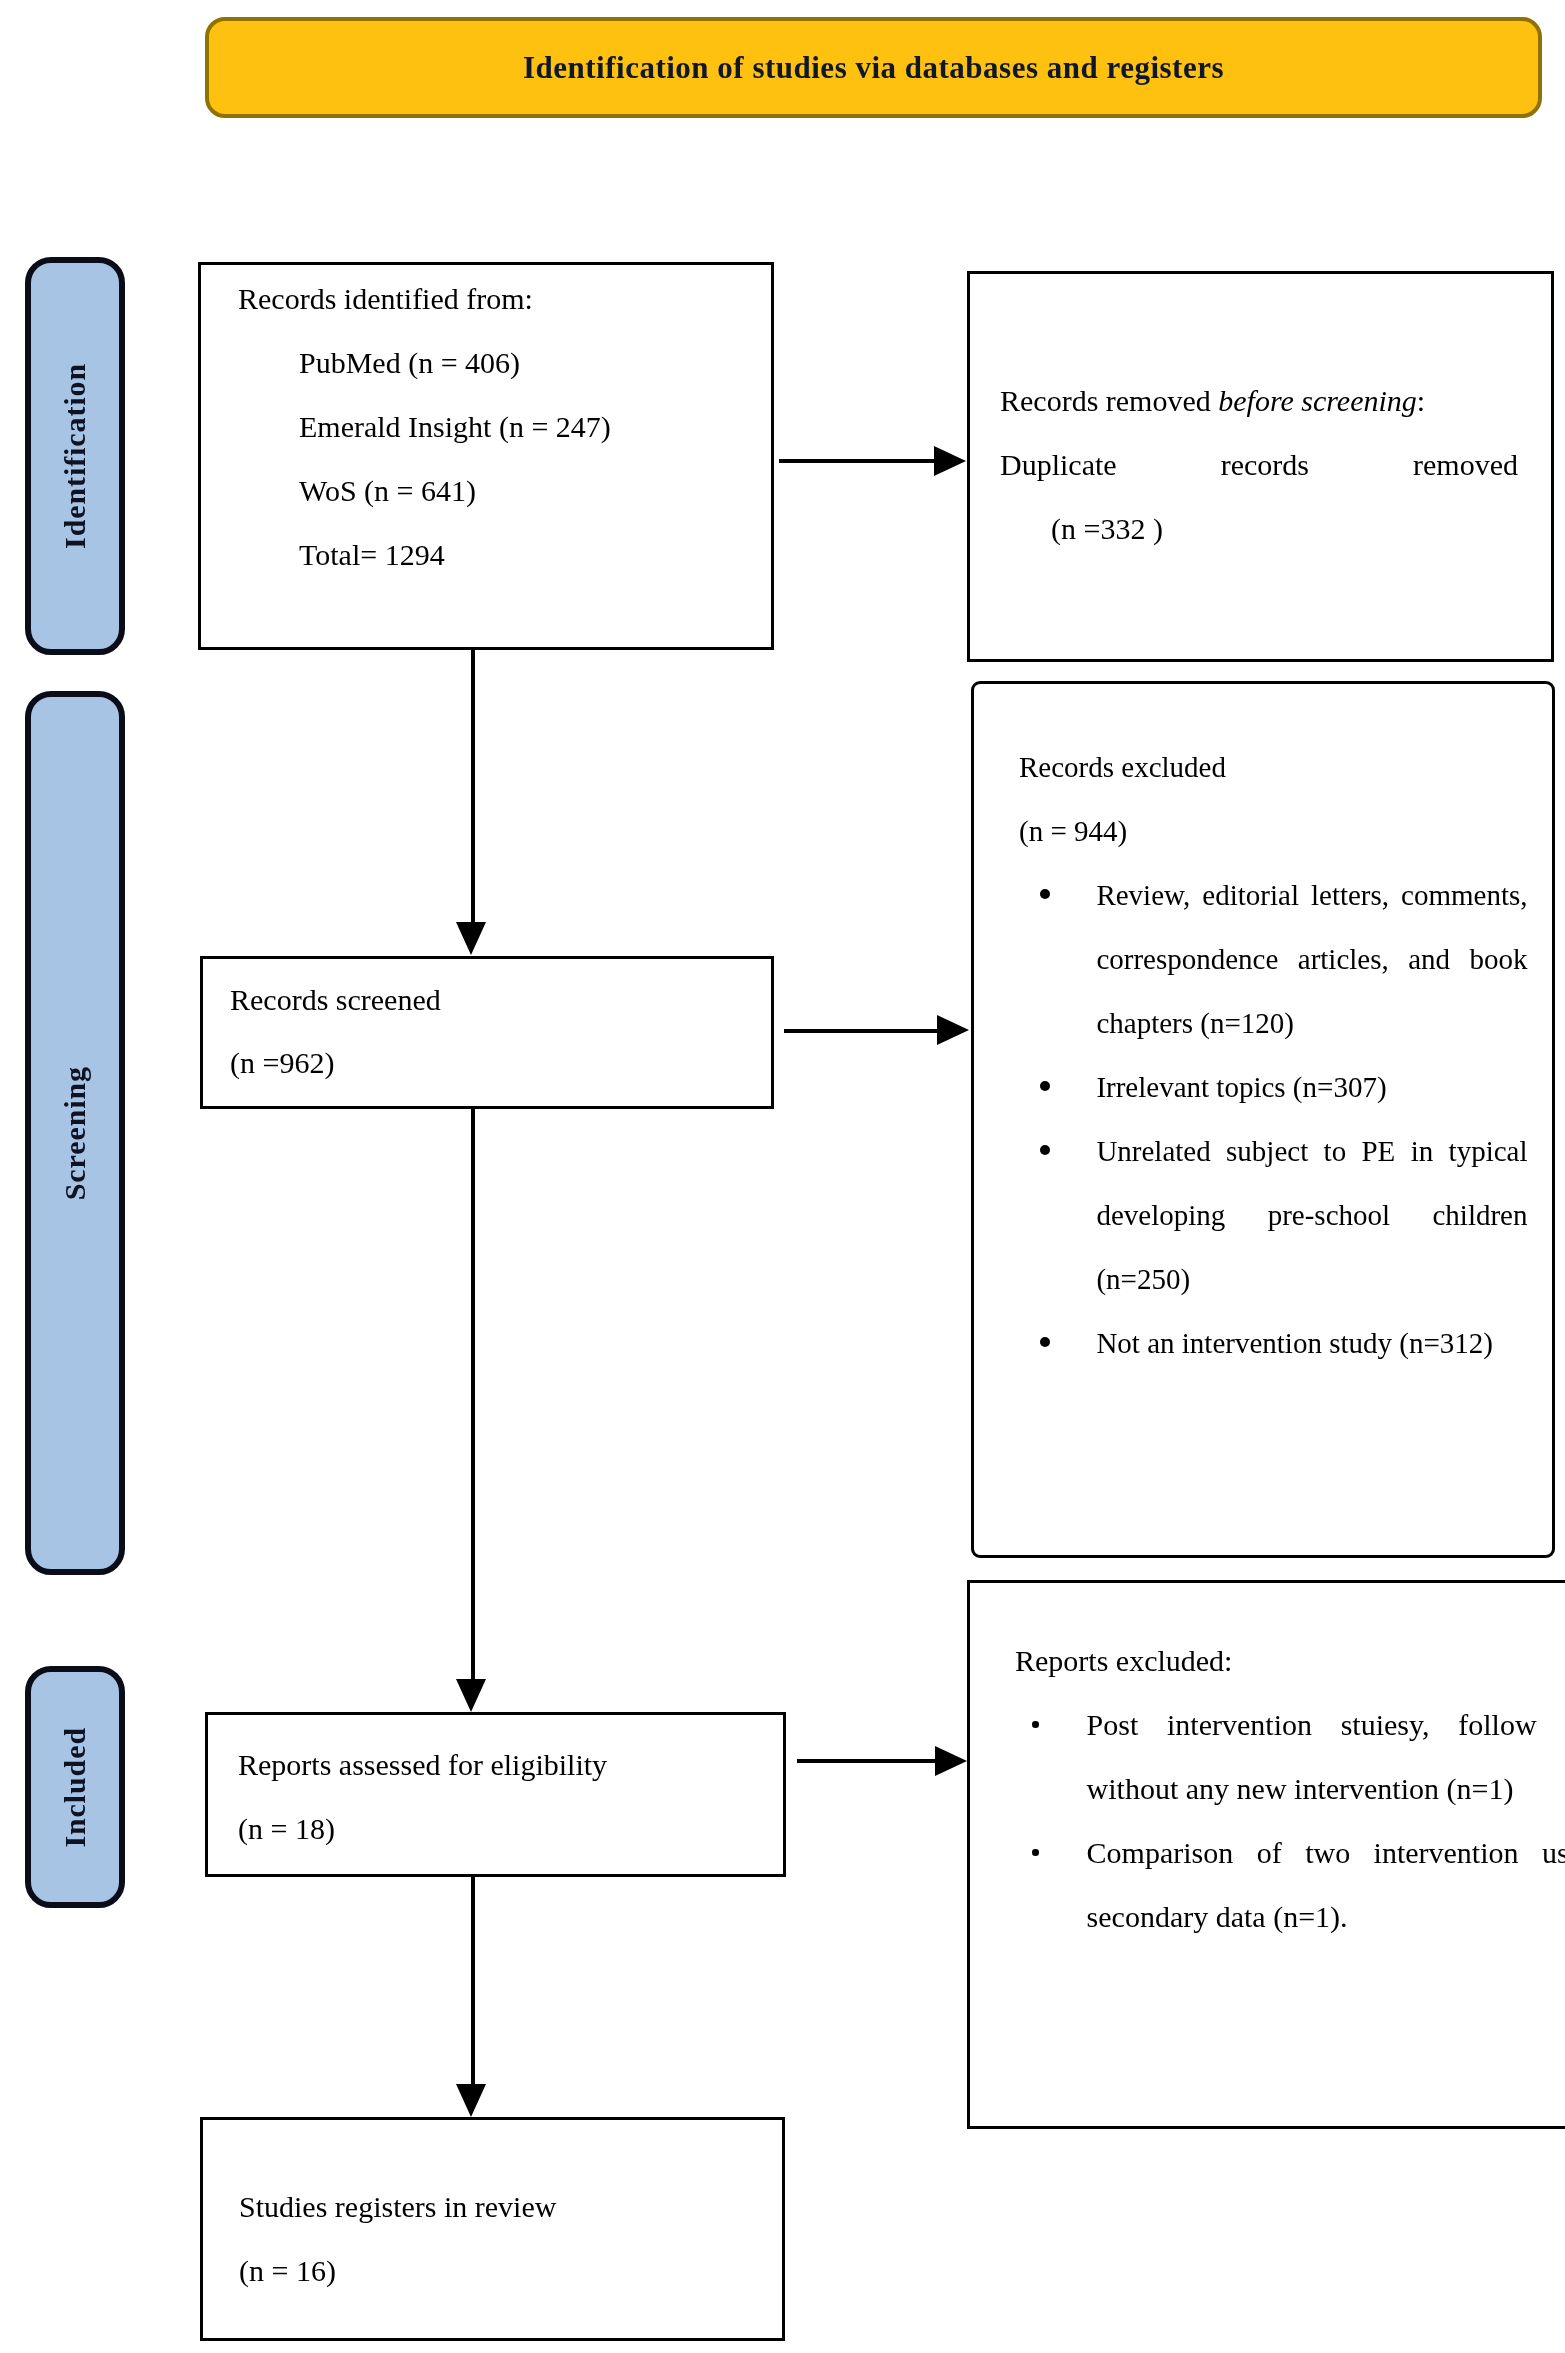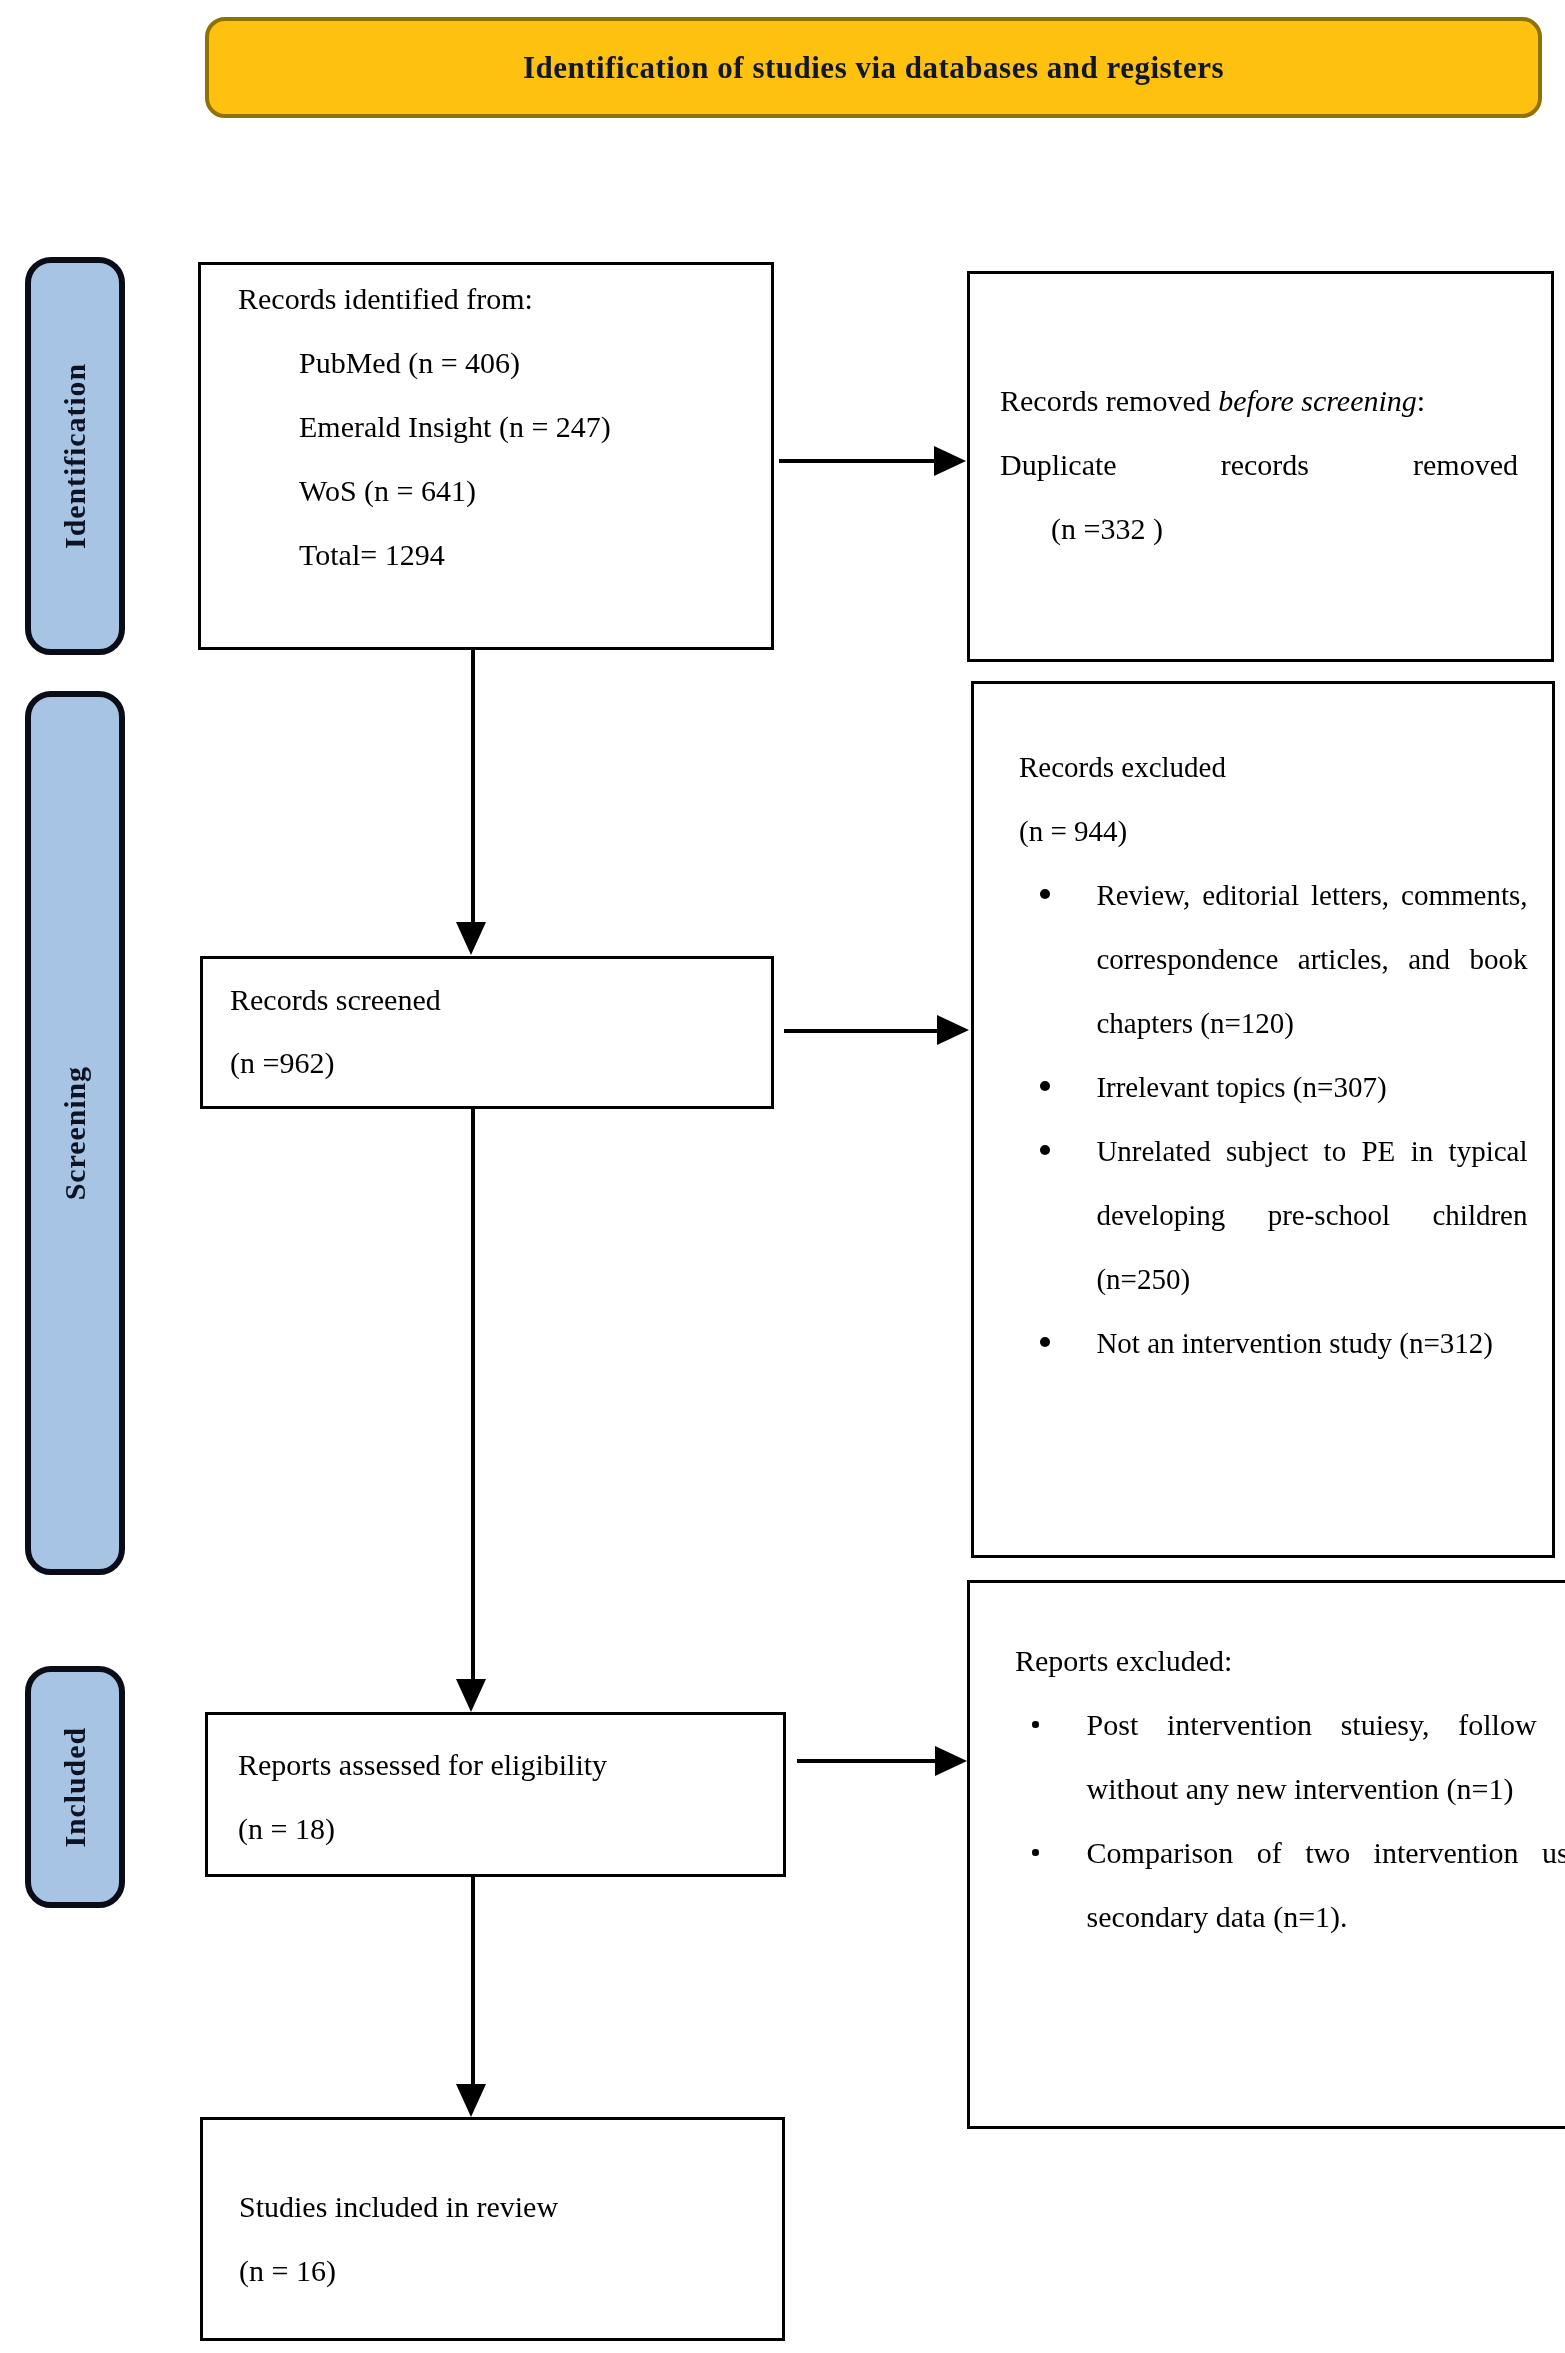--- a/index.html
+++ b/index.html
@@ -47,21 +47,21 @@
   }
   .fbox p{margin:0;}
   #box-identified{left:198px;top:262px;width:576px;height:388px;padding:2px 19px 0 37px;}
   #box-identified .item{margin-left:61px;}
   #box-screened{left:200px;top:956px;width:574px;height:153px;padding:9.4px 19px 0 27px;line-height:63px;}
   #box-assessed{left:205px;top:1712px;width:581px;height:165px;padding:18px 19px 0 30px;}
   #box-included{left:200px;top:2117px;width:585px;height:224px;padding:55px 19px 0 36px;}
   #box-removed{left:967px;top:271px;width:587px;height:391px;padding:95px 33px 0 30px;}
   #box-removed .body1{text-align:justify;text-align-last:justify;}
   #box-removed .body2{margin-left:51px;}
-  #box-rec-excluded{left:971px;top:681px;width:584px;height:877px;padding:51px 24.5px 0 45px;font-size:29px;}
+  #box-rec-excluded{left:971px;top:681px;width:584px;height:877px;padding:51px 24.5px 0 45px;font-size:29px;border-radius:9px;}
   #box-rep-excluded{left:967px;top:1580px;width:676px;height:549px;padding:46px 33px 0 45px;}
   
   .bullet{display:flex;align-items:flex-start;}
   .bullet .bt{flex:1;text-align:justify;}
   #box-rec-excluded .dot{flex:0 0 auto;width:10.4px;height:10.4px;border-radius:50%;background:#000;margin:26px 0 0 21px;}
   #box-rec-excluded .bt{margin-left:46px;}
   #box-rep-excluded .dot{flex:0 0 auto;width:6.6px;height:6.6px;border-radius:50%;background:#000;margin:28px 0 0 17px;}
   #box-rep-excluded .bt{margin-left:48px;}
   
   .hline,.vline{position:absolute;background:var(--arrow,#000);}
@@ -156,21 +156,21 @@
       <span class="dot"></span>
       <p class="bt">Post intervention stuiesy, follow ups without any new intervention (n=1)</p>
     </div>
     <div class="bullet">
       <span class="dot"></span>
       <p class="bt">Comparison of two intervention using secondary data (n=1).</p>
     </div>
   </div>
 
   <div class="fbox" id="box-included">
-    <p>Studies included in review</p>
+    <p>Studies registers in review</p>
     <p>(n = 16)</p>
   </div>
 
   <div class="hline" id="a1-line"></div>
   <div class="head-right" id="a1-head"></div>
   <div class="vline" id="a2-line"></div>
   <div class="head-down" id="a2-head"></div>
   <div class="hline" id="a3-line"></div>
   <div class="head-right" id="a3-head"></div>
   <div class="vline" id="a4-line"></div>

